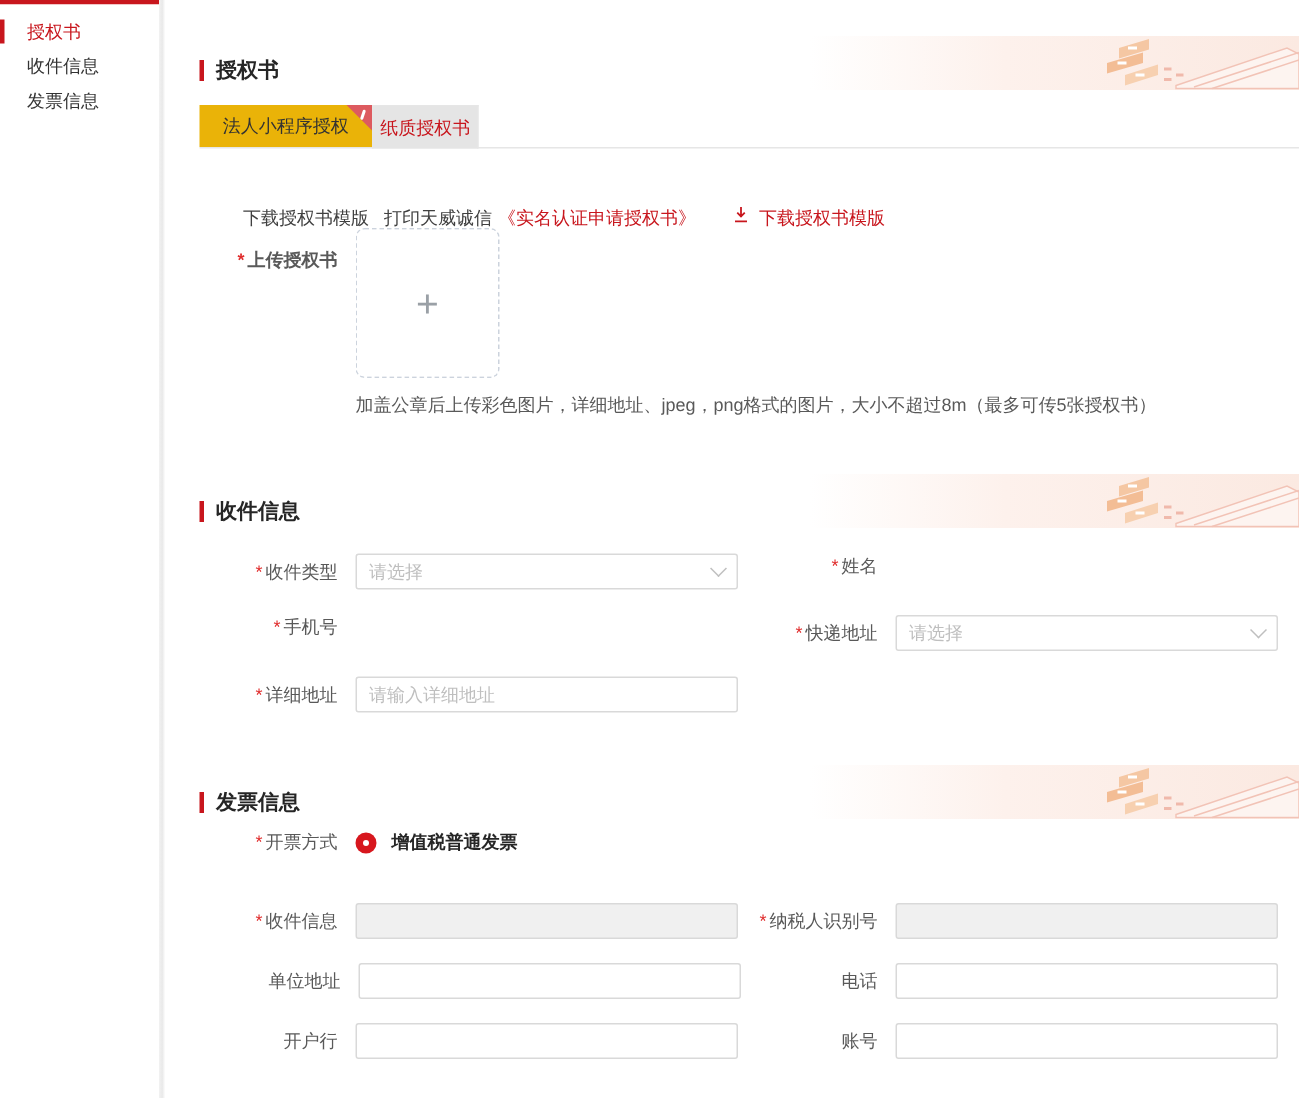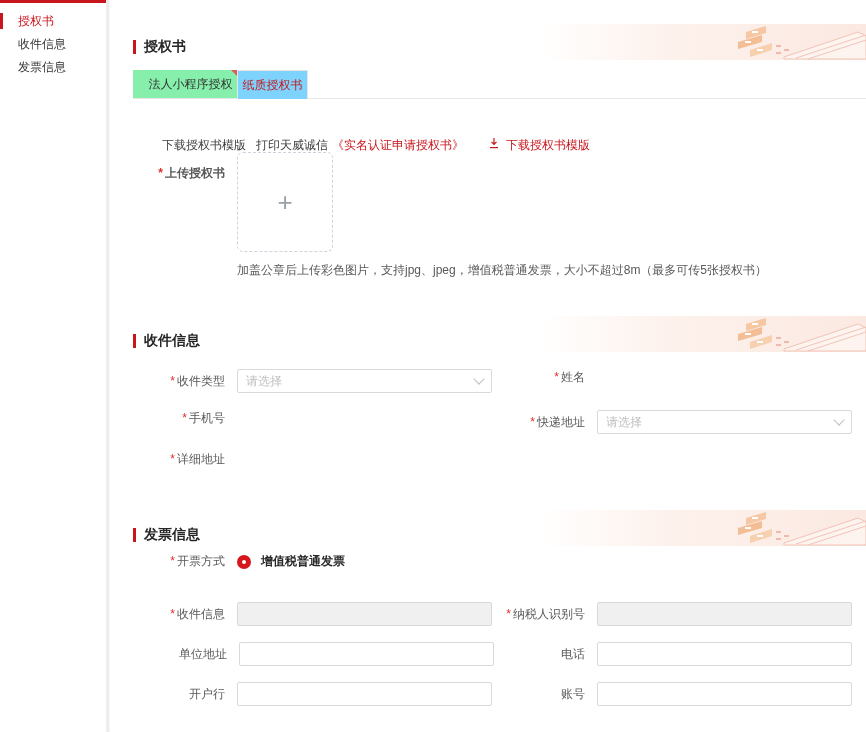--- a/index.html
+++ b/index.html
@@ -20,22 +20,22 @@
   .deco{position:absolute;left:540px;width:326px;height:36px;
     background:linear-gradient(90deg,rgba(253,241,238,0) 0%,#fdf1ec 40%,#fbe9e1 100%);}
   .deco-1{top:24px}.deco-2{top:316px}.deco-3{top:510px}
   
   .sec-head{position:absolute;display:flex;align-items:center;font-size:14px;font-weight:bold;color:#262626;}
   .sec-head .bar{width:3px;height:14px;background:#c8161d;margin-right:8px;}
   .head-1{left:133px;top:38px}.head-2{left:133px;top:332px}.head-3{left:133px;top:526px}
   
   .tabbar{position:absolute;left:133px;top:70px;right:0;height:28px;border-bottom:1px solid #e6e6e6;}
   .tab{position:absolute;top:0;height:28px;line-height:28px;text-align:center;cursor:pointer;box-sizing:border-box;}
-  .tab-mini{left:0;width:115px;background:#86efac;color:#333;}
-  .tab-paper{left:104px;width:71px;height:29px;background:#7dd3fc;border:1px solid #e6e6e6;border-bottom:none;color:#c8161d;z-index:2;}
+  .tab-mini{left:0;width:115px;background:#eab308;color:#333;}
+  .tab-paper{left:115px;width:71px;height:29px;background:#e5e5e5;border:1px solid #e6e6e6;border-bottom:none;color:#c8161d;z-index:2;}
   .fold{position:absolute;top:0;right:0;width:0;height:0;border-top:17px solid #dd5a5f;border-left:17px solid transparent;}
   .fold-mark{position:absolute;top:3px;right:5px;width:2px;height:7px;background:#fff;border-radius:1px;transform:rotate(18deg);z-index:1;}
   
   .dl-row{position:absolute;left:162px;top:137px;display:flex;align-items:flex-start;white-space:nowrap;color:#404040;}
   .dl-label{margin-right:10px;}
   .dl-prefix{margin-right:4px;}
   .dl-doc{color:#c8161d;cursor:pointer;}
   .dl-ico{margin:0 6px 0 24px;display:inline-flex;cursor:pointer;}
   .dl-link{color:#c8161d;cursor:pointer;}
   
@@ -190,21 +190,21 @@
   </span>
   <span class="dl-link">下载授权书模版</span>
 </div>
 
 <div class="lblbox upl-label">
   <span class="req">*</span><span>上传授权书</span>
 </div>
 <div class="upl-box">
   <span class="upl-plus">+</span>
 </div>
-<div class="upl-note">加盖公章后上传彩色图片，支持jpg、jpeg，增值税普通发票，大小不超过8m（最多可传5张授权书）</div>
+<div class="upl-note">加盖公章后上传彩色图片，详细地址、jpeg，png格式的图片，大小不超过8m（最多可传5张授权书）</div>
 
 <div class="sec-head head-2">
   <span class="bar"></span>
   <span>收件信息</span>
 </div>
 
 <div class="field r1l">
   <span class="lbl"><span class="req">*</span><span>收件类型</span></span>
   <div class="ctrl sel">
     <span class="ph">请选择</span>
@@ -219,20 +219,21 @@
 </div>
 <div class="field rcol r2r">
   <span class="lbl"><span class="req">*</span><span>快递地址</span></span>
   <div class="ctrl sel">
     <span class="ph">请选择</span>
     <span class="chev"></span>
   </div>
 </div>
 <div class="field r3l">
   <span class="lbl"><span class="req">*</span><span>详细地址</span></span>
+  <input class="ctrl" placeholder="请输入详细地址" style="">
 </div>
 
 <div class="sec-head head-3">
   <span class="bar"></span>
   <span>发票信息</span>
 </div>
 
 <div class="field bill-row">
   <span class="lbl"><span class="req">*</span><span>开票方式</span></span>
   <span class="radio"></span>

